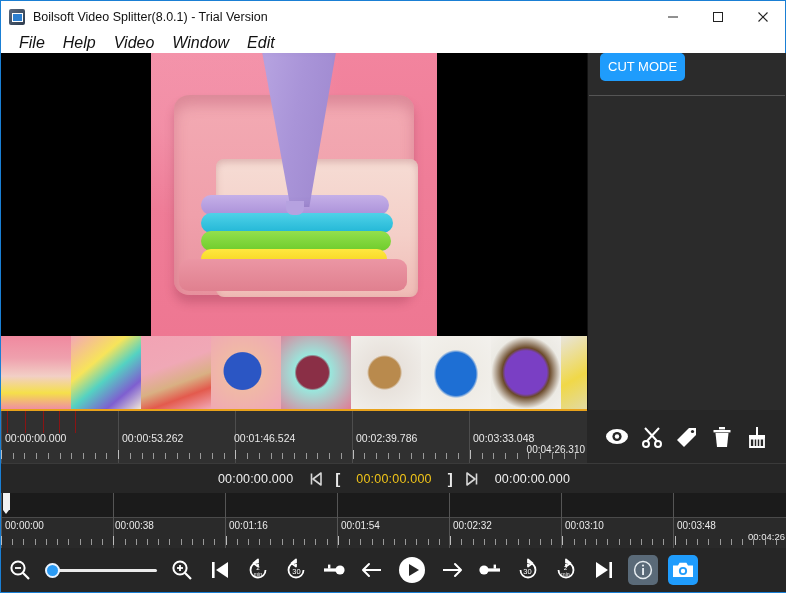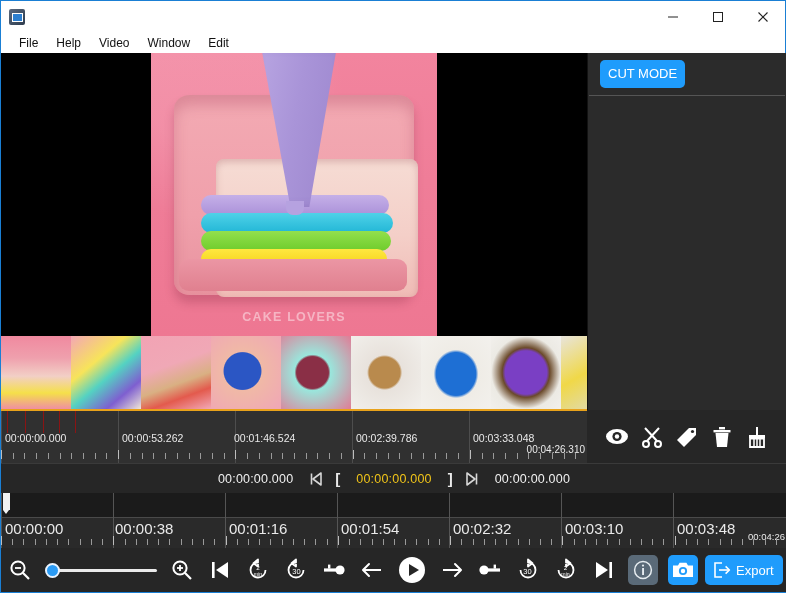--- a/index.html
+++ b/index.html
@@ -19,21 +19,21 @@
               background:#2c7fd0; border:1px solid #fff; }
   .title-text { font-size:12.5px; color:#111; margin-left:8px; white-space:nowrap; }
   .winbtns { position:absolute; right:0; top:0; height:32px; display:flex; }
   .winbtn { width:45px; height:32px; display:flex; align-items:center; justify-content:center;
             color:#222; }
   .winbtn svg { display:block; }
 
   
   .menubar { height:20px; background:#ffffff; display:flex; align-items:center;
              padding-left:9px; gap:0px; }
-  .menuitem { font-size:12px; color:#111; padding:0 9px; line-height:20px; white-space:nowrap; }
+  .menuitem { font-size:16px; color:#111; padding:0 9px; line-height:20px; white-space:nowrap;font-style:italic; }
 
   
   .stage { position:absolute; left:0; top:52px; width:786px; height:283px; background:#000; }
   .video-left { position:absolute; left:0; top:0; width:150px; height:283px; background:#000; }
   .video-right{ position:absolute; left:436px; top:0; width:150px; height:283px; background:#000; }
   .video-frame { position:absolute; left:150px; top:0; width:286px; height:283px;
                  overflow:hidden; background:#f07a96; }
 
   
   .vf-bg { position:absolute; inset:0;
@@ -59,21 +59,21 @@
      clip-path:polygon(6% 0%, 94% 0%, 62% 100%, 40% 100%);
      box-shadow:0 0 10px rgba(90,60,140,.25) inset; }
   .piping-tip { position:absolute; left:135px; top:148px; width:18px; height:14px;
      background:#b6a2e0; border-radius:0 0 7px 7px; }
   .watermark { position:absolute; left:0; right:0; bottom:12px; text-align:center;
      font-size:12.5px; letter-spacing:1.2px; font-weight:bold; color:rgba(255,255,255,.45); }
 
   
   .rightpanel { position:absolute; left:586px; top:52px; width:199px; height:357px;
                 background:#2b2b2b; border-left:1px solid #121212; }
-  .modebar { height:42px; display:flex; align-items:center; padding-left:12px; }
+  .modebar { height:42px; display:flex; padding-left:12px; }
   .modetoggle { display:flex; border-radius:5px; overflow:hidden; height:28px; }
   .mode { font-size:13px; color:#fff; line-height:28px; padding:0 8px; white-space:nowrap; }
   .mode.active { background:#1f9cfc; }
   .mode.inactive { background:#8e8e8e; }
   .panel-sep { height:1px; background:#555; margin:0 1px; }
   .panel-list { position:absolute; left:1px; right:1px; top:43px; bottom:0; background:#2b2b2b; }
 
   
   .filmstrip { position:absolute; left:0; top:335px; width:586px; height:73px;
                display:flex; background:#000; overflow:hidden; }
@@ -108,21 +108,21 @@
   .cbtn { width:26px; height:24px; display:flex; align-items:center; justify-content:center;
           color:#c9c9c9; font-size:14px; }
   .brk { font-size:15px; color:#eaeaea; font-weight:bold; padding:0 6px; }
 
   
   .ruler { position:absolute; left:0; top:492px; width:786px; height:55px; background:#1b1b1b; }
   .rul-track { position:absolute; left:0; top:0; width:786px; height:24px; background:#1b1b1b; }
   .rul-body { position:absolute; left:0; top:24px; width:786px; height:31px; background:#2a2a2a;
               border-top:1px solid #4a4a4a; }
   .rul-div { position:absolute; top:0; width:1px; height:55px; background:#555; }
-  .rul-lbl { position:absolute; top:27px; font-size:15px; color:#eaeaea; white-space:nowrap; }
+  .rul-lbl { position:absolute; top:27px; font-size:10px; color:#eaeaea; white-space:nowrap; }
   .rul-end { position:absolute; top:38px; right:2px; font-size:9.5px; color:#eaeaea; }
   .rul-ticks { position:absolute; left:0; bottom:3px; width:786px; height:9px; }
   .playhead { position:absolute; left:2px; top:0px; width:7px; height:17px; background:#f2f2f2; }
   .playhead::after { content:""; position:absolute; left:0; top:17px;
      border-left:3.5px solid transparent; border-right:3.5px solid transparent;
      border-top:4px solid #f2f2f2; }
 
   
   .bottombar { position:absolute; left:0; top:547px; width:786px; height:44px;
                background:#262626; display:flex; align-items:center; }
@@ -142,20 +142,21 @@
   .export span { font-size:13px; color:#fff; }
   svg { display:block; }
 </style>
 </head>
 <body>
 
 <div id="app">
 
   <div class="titlebar">
     <div class="app-icon"></div>
+    <div class="title-text">Boilsoft Video Splitter(8.0.1) - Trial Version</div>
     <div class="winbtns">
       <div class="winbtn">
         <svg width="12" height="12" viewBox="0 0 12 12">
             <line x1="1" y1="6" x2="11" y2="6" stroke="#222" stroke-width="1"></line>
           </svg>
       </div>
       <div class="winbtn">
         <svg width="12" height="12" viewBox="0 0 12 12">
             <rect x="1.5" y="1.5" width="9" height="9" fill="none" stroke="#222" stroke-width="1"></rect>
           </svg>
@@ -184,21 +185,20 @@
       <div class="pan-outer">
         <div class="pan-inner"></div>
       </div>
       <div class="stripe s-purple"></div>
       <div class="stripe s-blue"></div>
       <div class="stripe s-green"></div>
       <div class="stripe s-yellow"></div>
       <div class="pan-base"></div>
       <div class="piping"></div>
       <div class="piping-tip"></div>
-      <div class="watermark">CAKE LOVERS</div>
     </div>
     <div class="video-right"></div>
   </div>
 
   <div class="rightpanel">
     <div class="modebar">
       <div class="modetoggle">
         <div class="mode active">CUT MODE</div>
       </div>
     </div>
@@ -567,25 +567,15 @@
     </div>
     <div class="bb" style="width:40px">
       <div class="sqbtn sq-cam">
         <svg width="22" height="18" viewBox="0 0 22 18">
             <path d="M1 4.5 L6 4.5 L7.6 1.8 L14.4 1.8 L16 4.5 L21 4.5 L21 16 L1 16 Z" fill="#fff"></path>
             <circle cx="11" cy="10" r="4.1" fill="#1f9cfc"></circle>
             <circle cx="11" cy="10" r="2.2" fill="#fff"></circle>
           </svg>
       </div>
     </div>
-    <div class="bb" style="margin-left:2px">
-      <div class="export">
-        <svg width="17" height="16" viewBox="0 0 17 16">
-            <path d="M8 1 L1 1 L1 15 L8 15" fill="none" stroke="#fff" stroke-width="1.6"></path>
-            <line x1="5" y1="8" x2="15" y2="8" stroke="#fff" stroke-width="1.6"></line>
-            <path d="M11.6 4.4 L15.4 8 L11.6 11.6" fill="none" stroke="#fff" stroke-width="1.6" stroke-linejoin="round"></path>
-          </svg>
-        <span>Export</span>
-      </div>
-    </div>
   </div>
 
 </div>
 
 </body></html>

